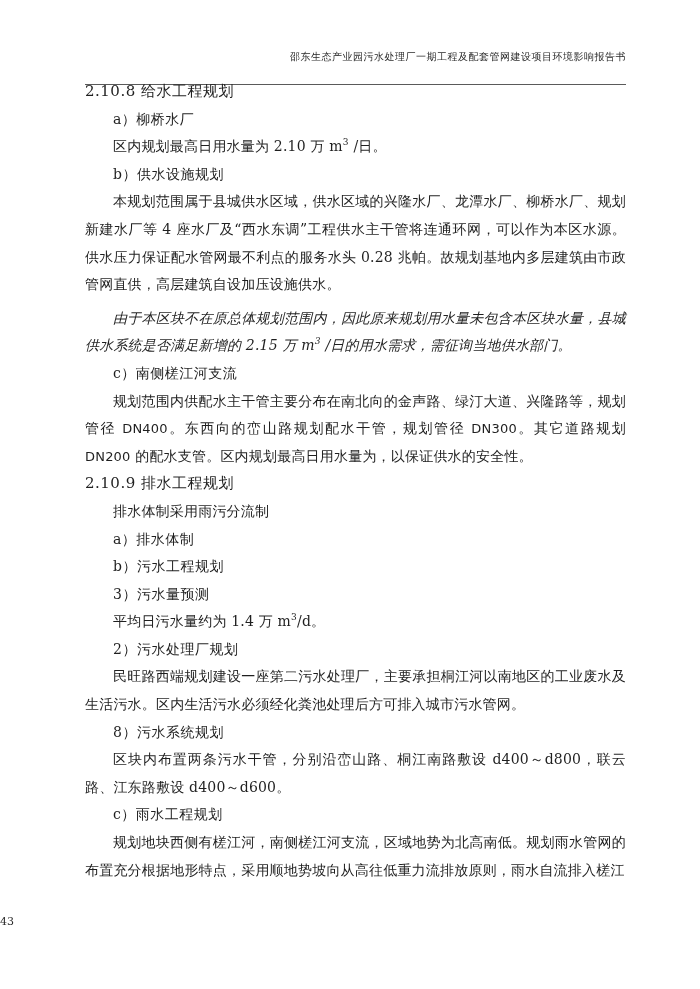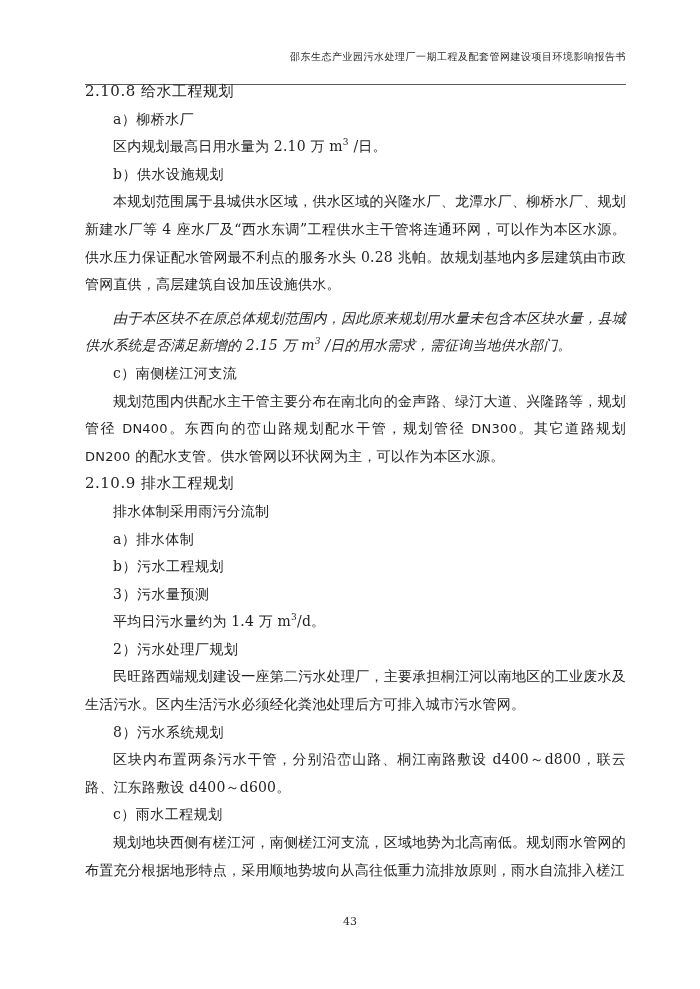--- a/index.html
+++ b/index.html
@@ -53,40 +53,39 @@
     vertical-align:super;
     line-height:0;
   }
   .sans{
     font-family:"DejaVu Sans","Liberation Sans",sans-serif;
     font-size:13px;
   }
   .page-number{
     position:absolute;
     top:915px;left:0;width:700px;
-    text-align:center;
     font-size:11px;
     color:#2a2a2a;
   }
 </style>
 </head>
 <body>
 
 <div class="page">
   <div class="page-header">邵东生态产业园污水处理厂一期工程及配套管网建设项目环境影响报告书</div>
 
   <div class="doc-body" id="doc-blocks">
       <div class="block heading"><span>2.10.8  给水工程规划</span></div>
       <div class="block item"><span>a）柳桥水厂</span></div>
       <div class="block para"><span>区内规划最高日用水量为 2.10 万 m</span><span class="sup">3</span><span> /日。</span></div>
       <div class="block item"><span>b）供水设施规划</span></div>
       <div class="block para"><span>本规划范围属于县城供水区域，供水区域的兴隆水厂、龙潭水厂、柳桥水厂、规划新建水厂等 4 座水厂及“西水东调”工程供水主干管将连通环网，可以作为本区水源。供水压力保证配水管网最不利点的服务水头 0.28 兆帕。故规划基地内多层建筑由市政管网直供，高层建筑自设加压设施供水。</span></div>
       <div class="block para"><span>由于本区块不在原总体规划范围内，因此原来规划用水量未包含本区块水量，县城供水系统是否满足新增的 2.15 万 m</span><span class="sup">3</span><span> /日的用水需求，需征询当地供水部门。</span></div>
       <div class="block item"><span>c）南侧槎江河支流</span></div>
-      <div class="block para"><span>规划范围内供配水主干管主要分布在南北向的金声路、绿汀大道、兴隆路等，规划管径 </span><span class="sans">DN400</span><span>。东西向的峦山路规划配水干管，规划管径 </span><span class="sans">DN300</span><span>。其它道路规划 </span><span class="sans">DN200</span><span> 的配水支管。供水管网以环状网为主，可以作为本区水源。</span></div>
+      <div class="block para"><span>规划范围内供配水主干管主要分布在南北向的金声路、绿汀大道、兴隆路等，规划管径 </span><span class="sans">DN400</span><span>。东西向的峦山路规划配水干管，规划管径 </span><span class="sans">DN300</span><span>。其它道路规划 </span><span class="sans">DN200</span><span> 的配水支管。区内规划最高日用水量为，以保证供水的安全性。</span></div>
       <div class="block heading"><span>2.10.9  排水工程规划</span></div>
       <div class="block para"><span>排水体制采用雨污分流制</span></div>
       <div class="block item"><span>a）排水体制</span></div>
       <div class="block item"><span>b）污水工程规划</span></div>
       <div class="block item"><span>3）污水量预测</span></div>
       <div class="block para"><span>平均日污水量约为 1.4 万 m</span><span class="sup">3</span><span>/d。</span></div>
       <div class="block item"><span>2）污水处理厂规划</span></div>
       <div class="block para"><span>民旺路西端规划建设一座第二污水处理厂，主要承担桐江河以南地区的工业废水及生活污水。区内生活污水必须经化粪池处理后方可排入城市污水管网。</span></div>
       <div class="block item"><span>8）污水系统规划</span></div>
       <div class="block para"><span>区块内布置两条污水干管，分别沿峦山路、桐江南路敷设 d400～d800，联云路、江东路敷设 d400～d600。</span></div>

